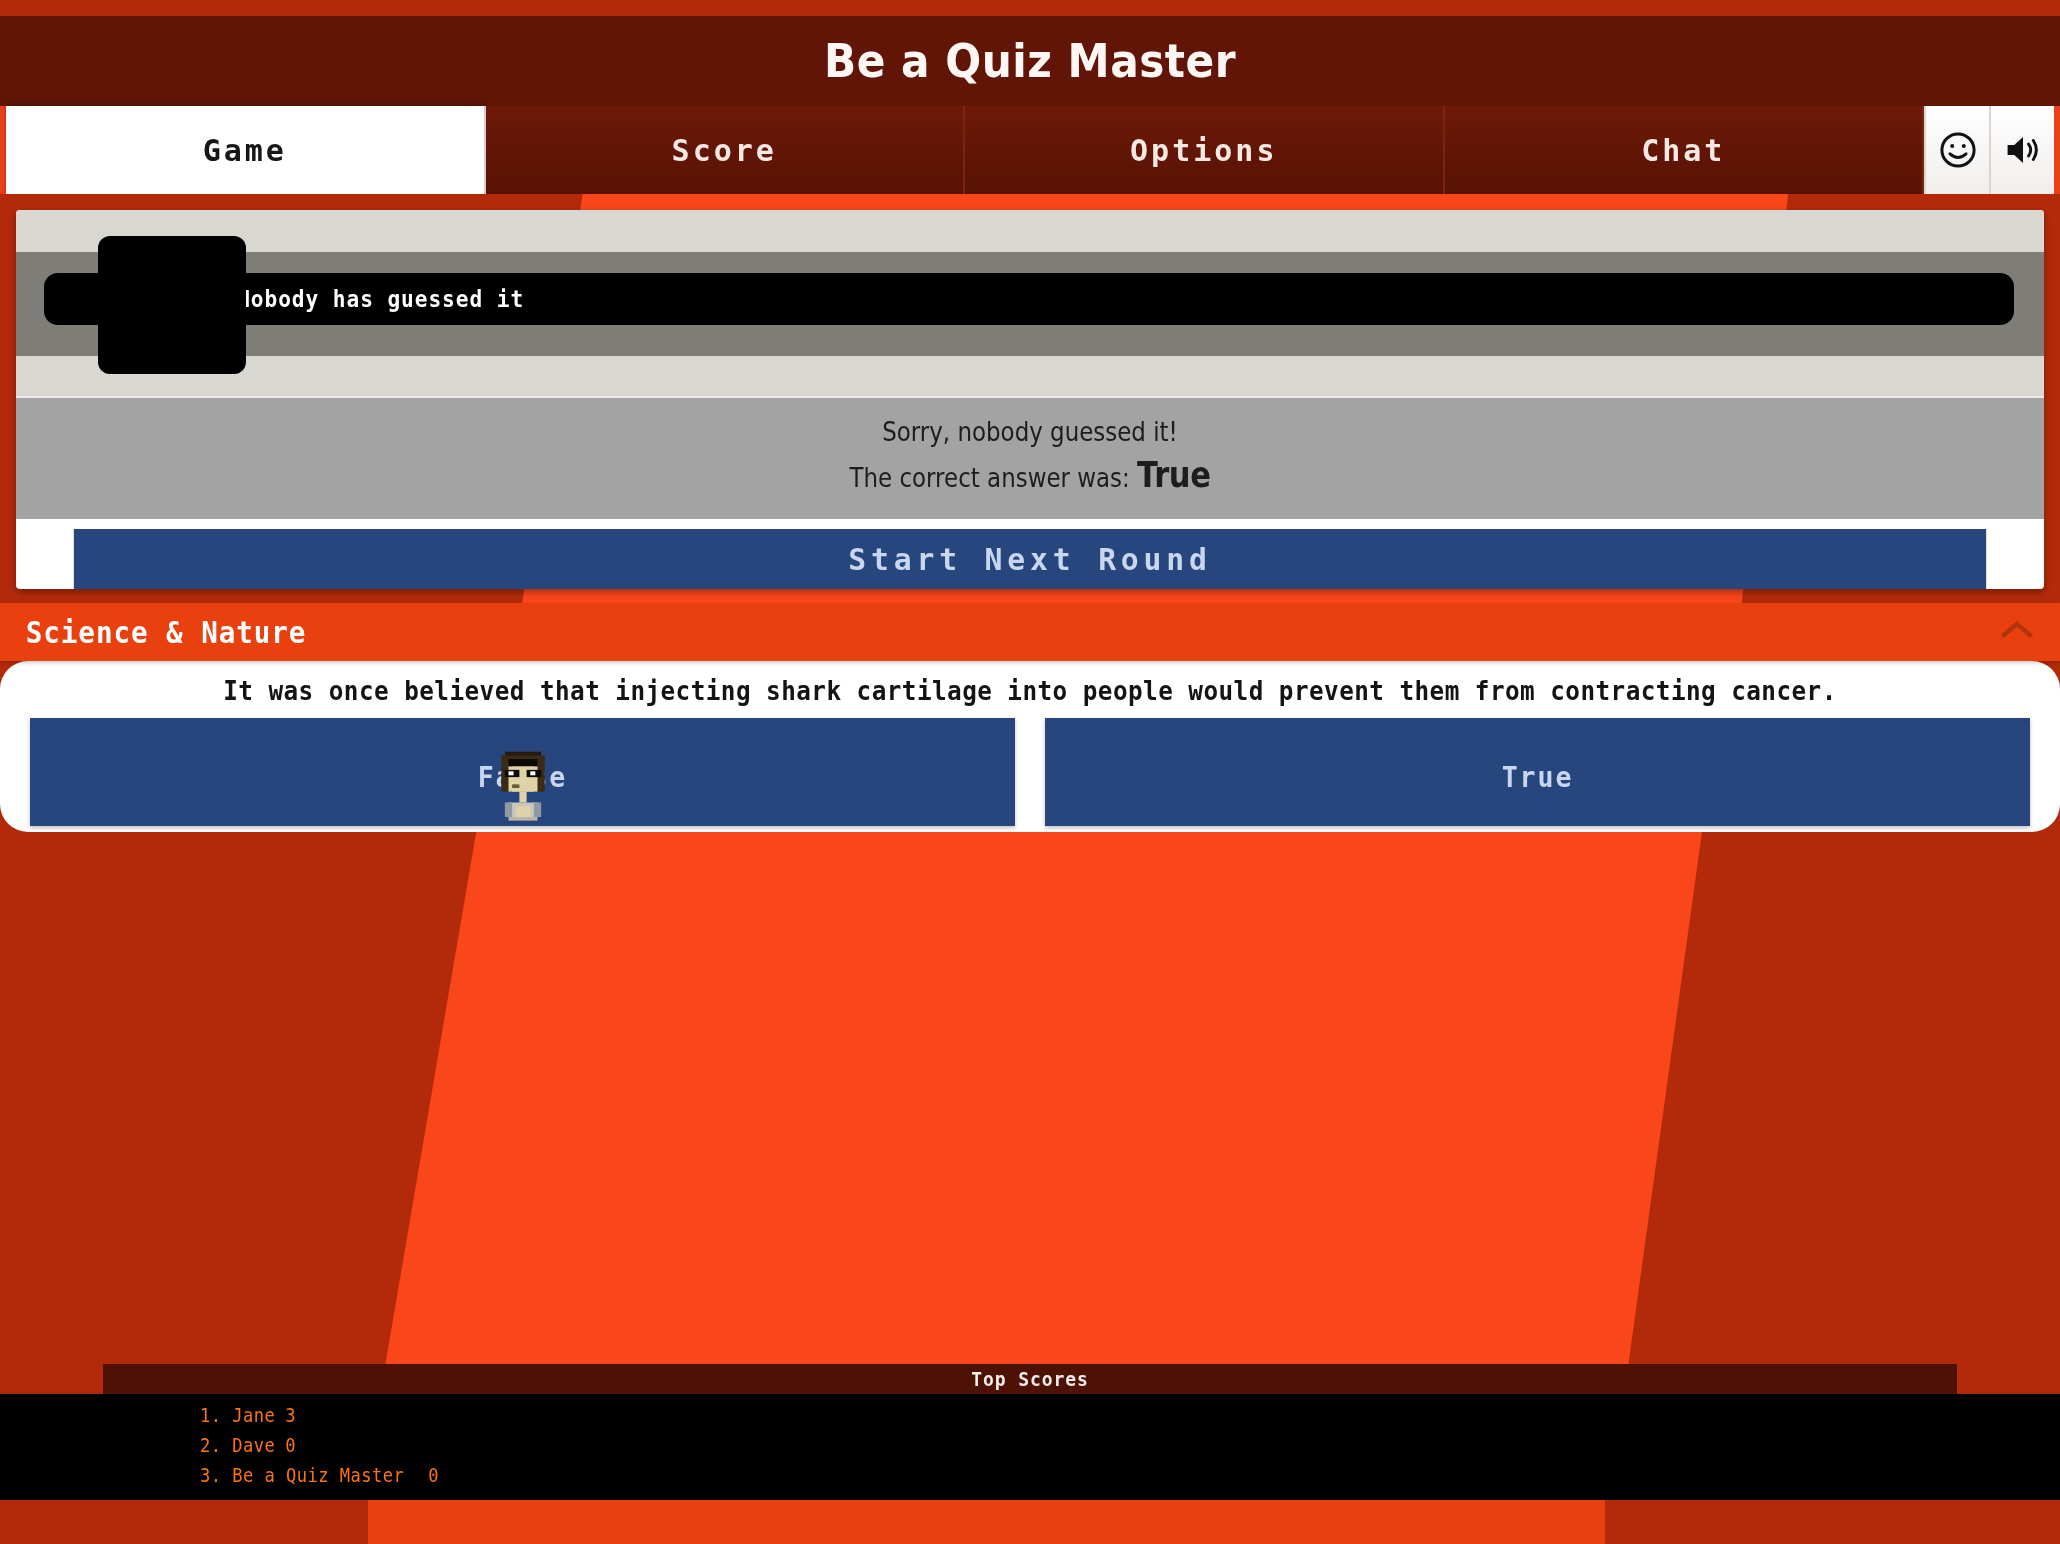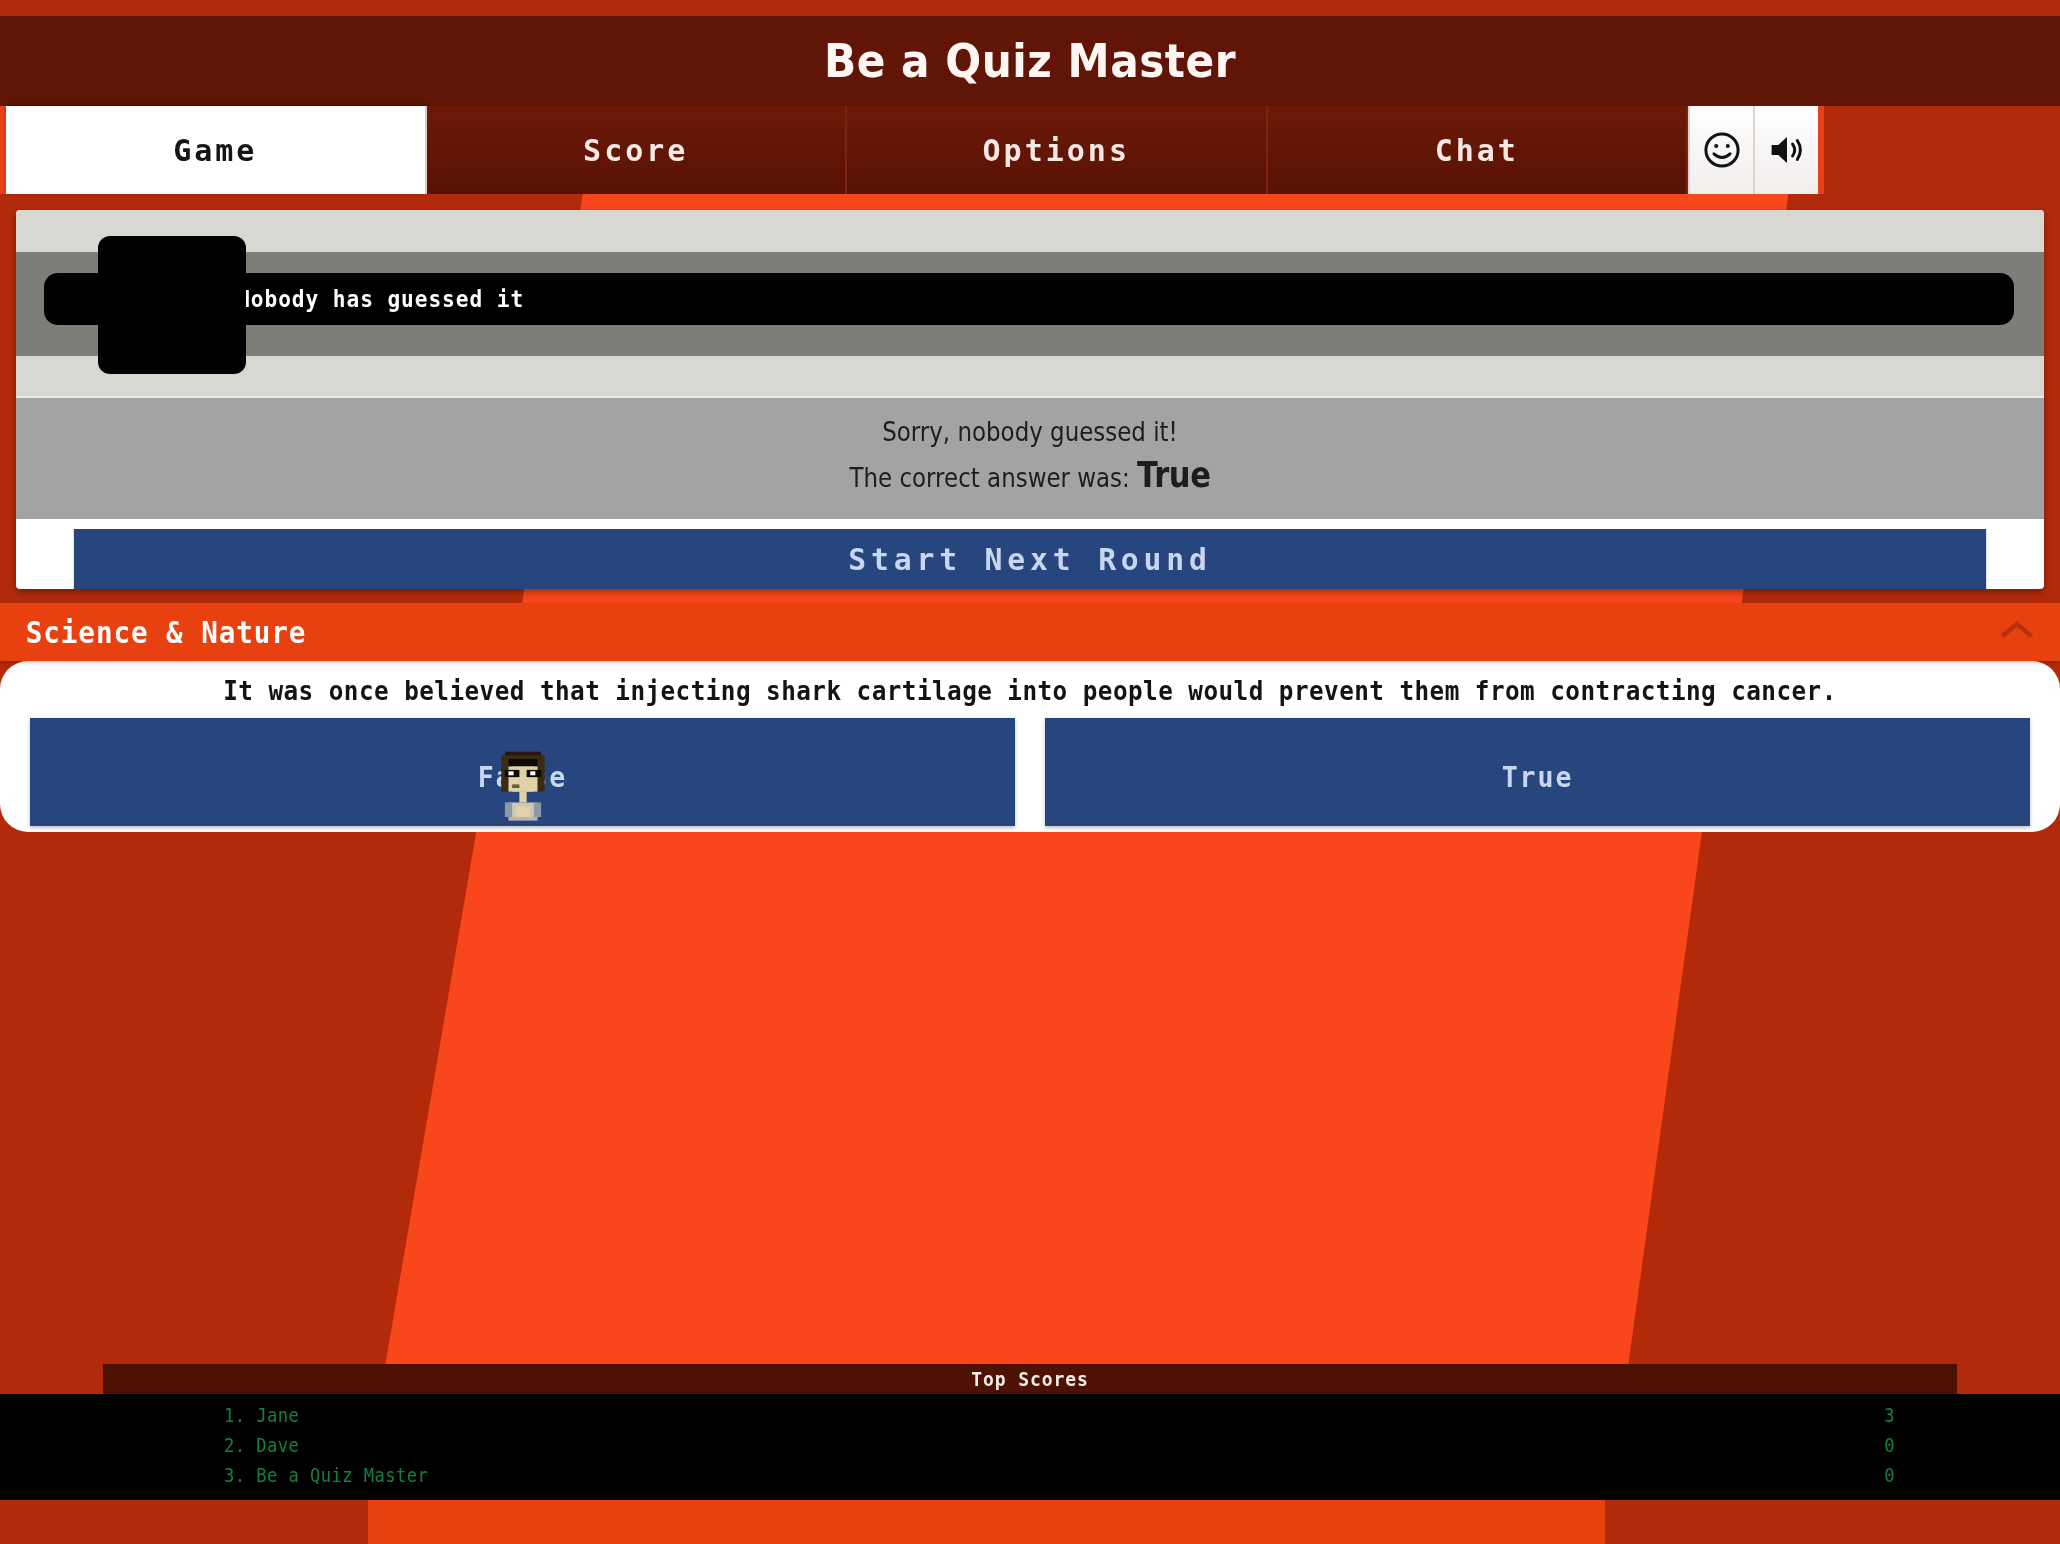--- a/index.html
+++ b/index.html
@@ -59,21 +59,21 @@
     letter-spacing: 0.5px;
     line-height: 90px;
     transform: scaleX(0.92);
   }
 
   
   .tabbar {
     position: relative;
     z-index: 10;
     display: flex;
-    width: 1824px;
+    width: 2060px;
     height: 88px;
     background: #601506;
     border-left: 6px solid #e8401a;
     border-right: 6px solid #e8401a;
   }
   .tab {
     flex: 1 1 0;
     display: flex;
     align-items: center;
     justify-content: center;
@@ -331,27 +331,25 @@
     letter-spacing: 1px;
     line-height: 30px;
     transform: scaleX(0.9);
   }
   .scores-body {
     background: #000000;
     padding: 6px 0 10px;
   }
   .score-row {
     display: flex;
-    justify-content: space-between;
     padding: 4px 165px 4px 200px;
-    color: #15803d;
+    color: #f97316;
     font-family: "DejaVu Sans Mono", monospace;
     font-size: 19px;
     letter-spacing: 0.5px;
-    margin-left: 24px;
   }
   .score-name { transform: scaleX(0.9); transform-origin: left center; }
   .score-val  { transform: scaleX(0.9); transform-origin: right center; }
 
   .footer-band {
     position: absolute;
     z-index: 19;
     left: 0; bottom: 0;
     width: 2060px; height: 46px;
     background: #e8400f;

